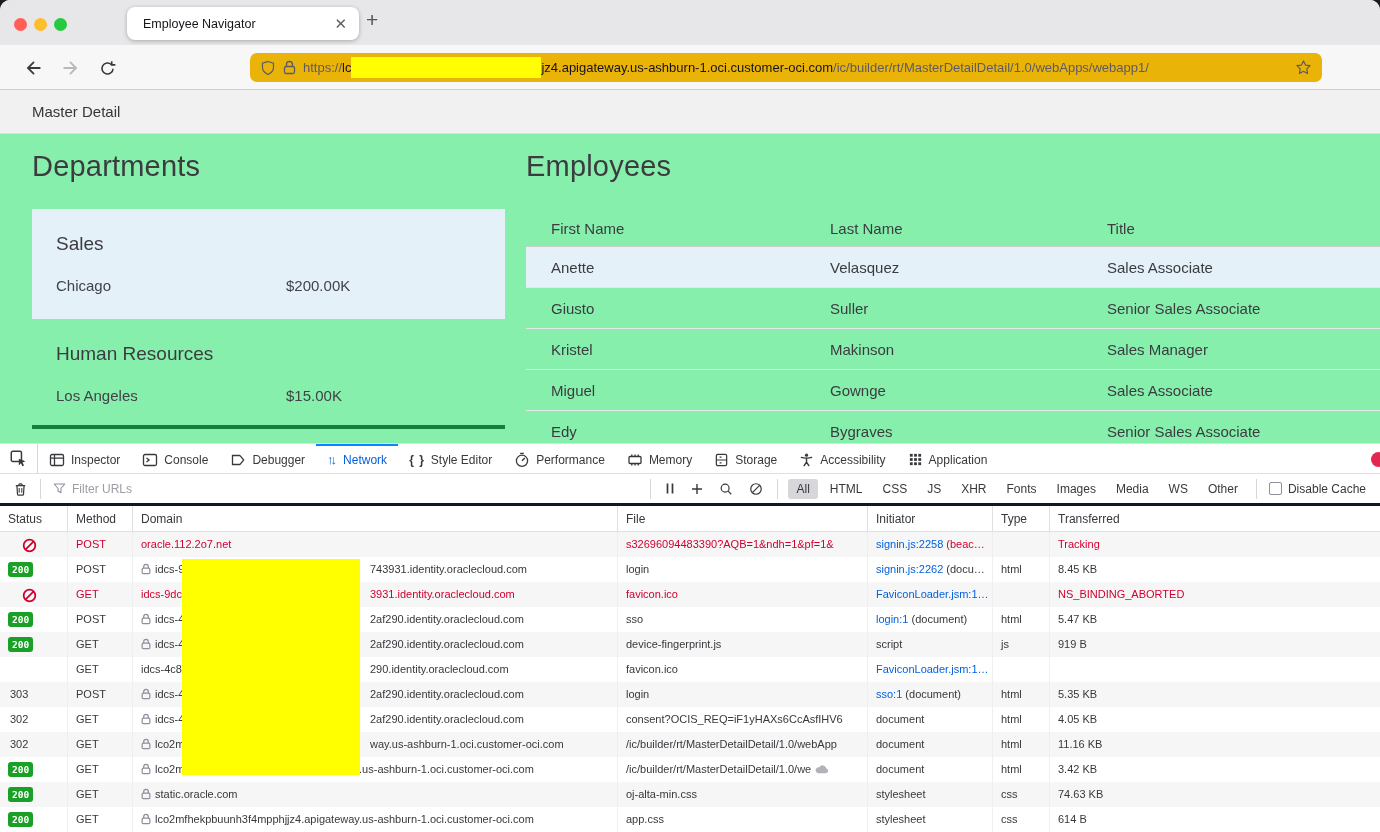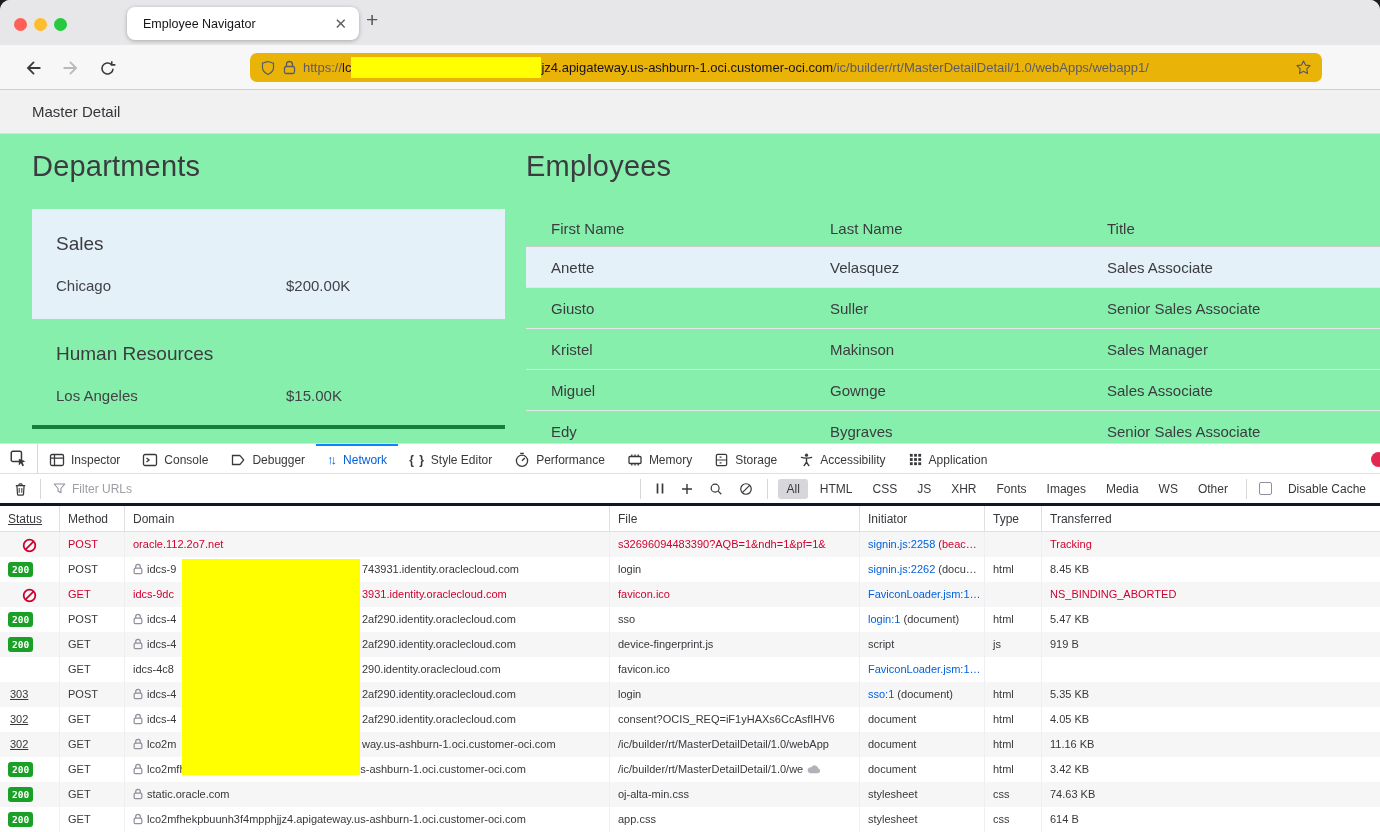--- a/index.html
+++ b/index.html
@@ -74,31 +74,31 @@
   .dt-trash { width:40px; display:flex; justify-content:center; }
   .dt-sep { width:1px; height:20px; background:#d7d7db; }
   .dt-filterbox { flex:1; display:flex; align-items:center; gap:6px; padding-left:12px; }
   .dt-filterbox input { border:none; outline:none; background:transparent; font-size:12px; width:90%;
                         font-family:"Liberation Sans",sans-serif; color:#38383d; }
   .dt-filterbox input::placeholder { color:#9d9da6; }
   .dt-mini { display:flex; align-items:center; gap:16px; padding:0 14px; }
   .type-filters { display:flex; align-items:center; gap:4px; padding:0 10px; }
   .tf-btn { padding:3px 8px; border-radius:3px; color:#38383d; white-space:nowrap; }
   .tf-btn.active { background:#d7d7db; }
-  .dt-cache { display:flex; align-items:center; gap:16px; padding:0 14px 0 12px; white-space:nowrap; }
+  .dt-cache { display:flex; align-items:center; gap:6px; padding:0 14px 0 12px; white-space:nowrap; }
   .cb { width:13px; height:13px; border:1px solid #8f8f9d; border-radius:2px; background:#fff; }
 
   .net-header { display:flex; height:26px; line-height:26px; border-bottom:1px solid #e0e0e2; }
   .net-hcell { padding-left:8px; border-right:1px solid #e0e0e2; color:#38383d; font-size:12px;
                white-space:nowrap; overflow:hidden; }
   .net-rows { position:relative; }
   .net-row { display:flex; height:25px; line-height:25px; font-size:11px; }
   .net-row.stripe { background:#f6f6f7; }
   .net-cell { padding-left:8px; border-right:1px solid #efeff1; white-space:nowrap; overflow:hidden; position:relative; }
-  .col-status { width:60px;text-decoration:underline; }
+  .col-status { width:68px; }
   .col-method { width:65px; }
   .col-domain { width:485px; }
   .col-file { width:250px; }
   .col-initiator { width:125px; }
   .col-type { width:57px; }
   .col-transferred { flex:1; border-right:none; }
   .red { color:#d0002e; }
   .link { color:#0060df; }
   .badge { display:inline-block; margin-top:5px; height:15px; line-height:15px; padding:0 4px;
            background:#1ba027; color:#fff; border-radius:3px;

